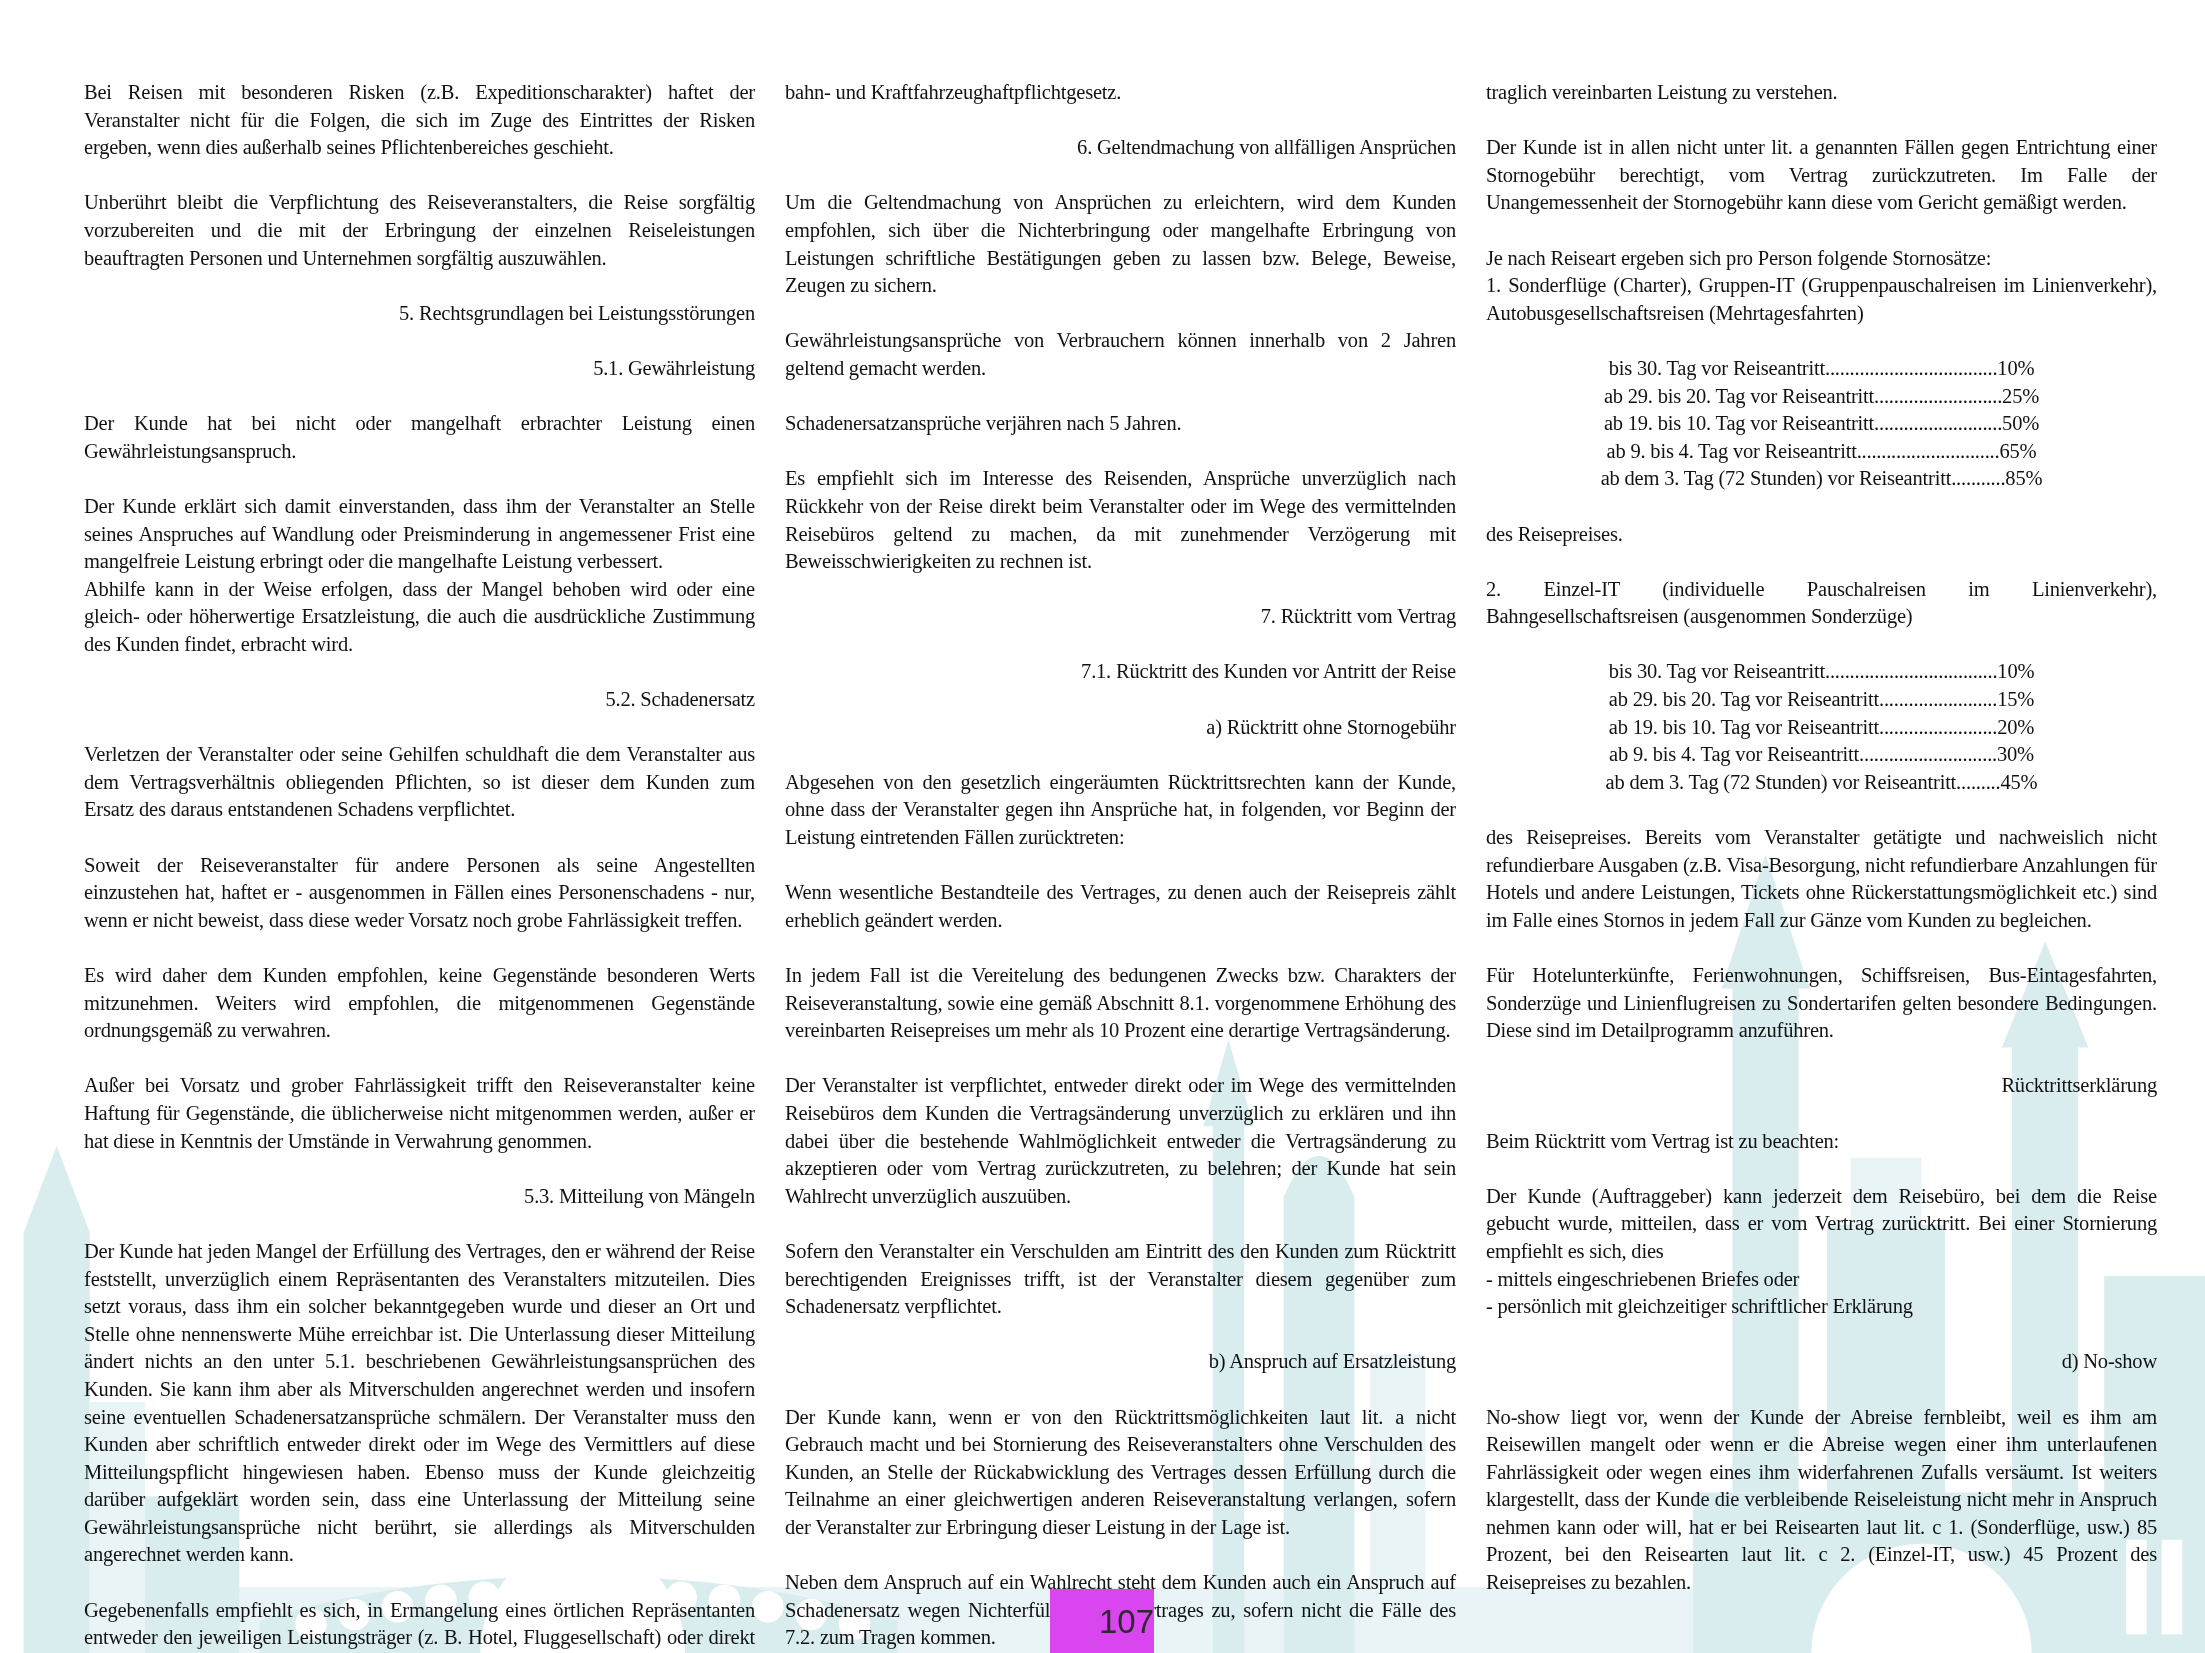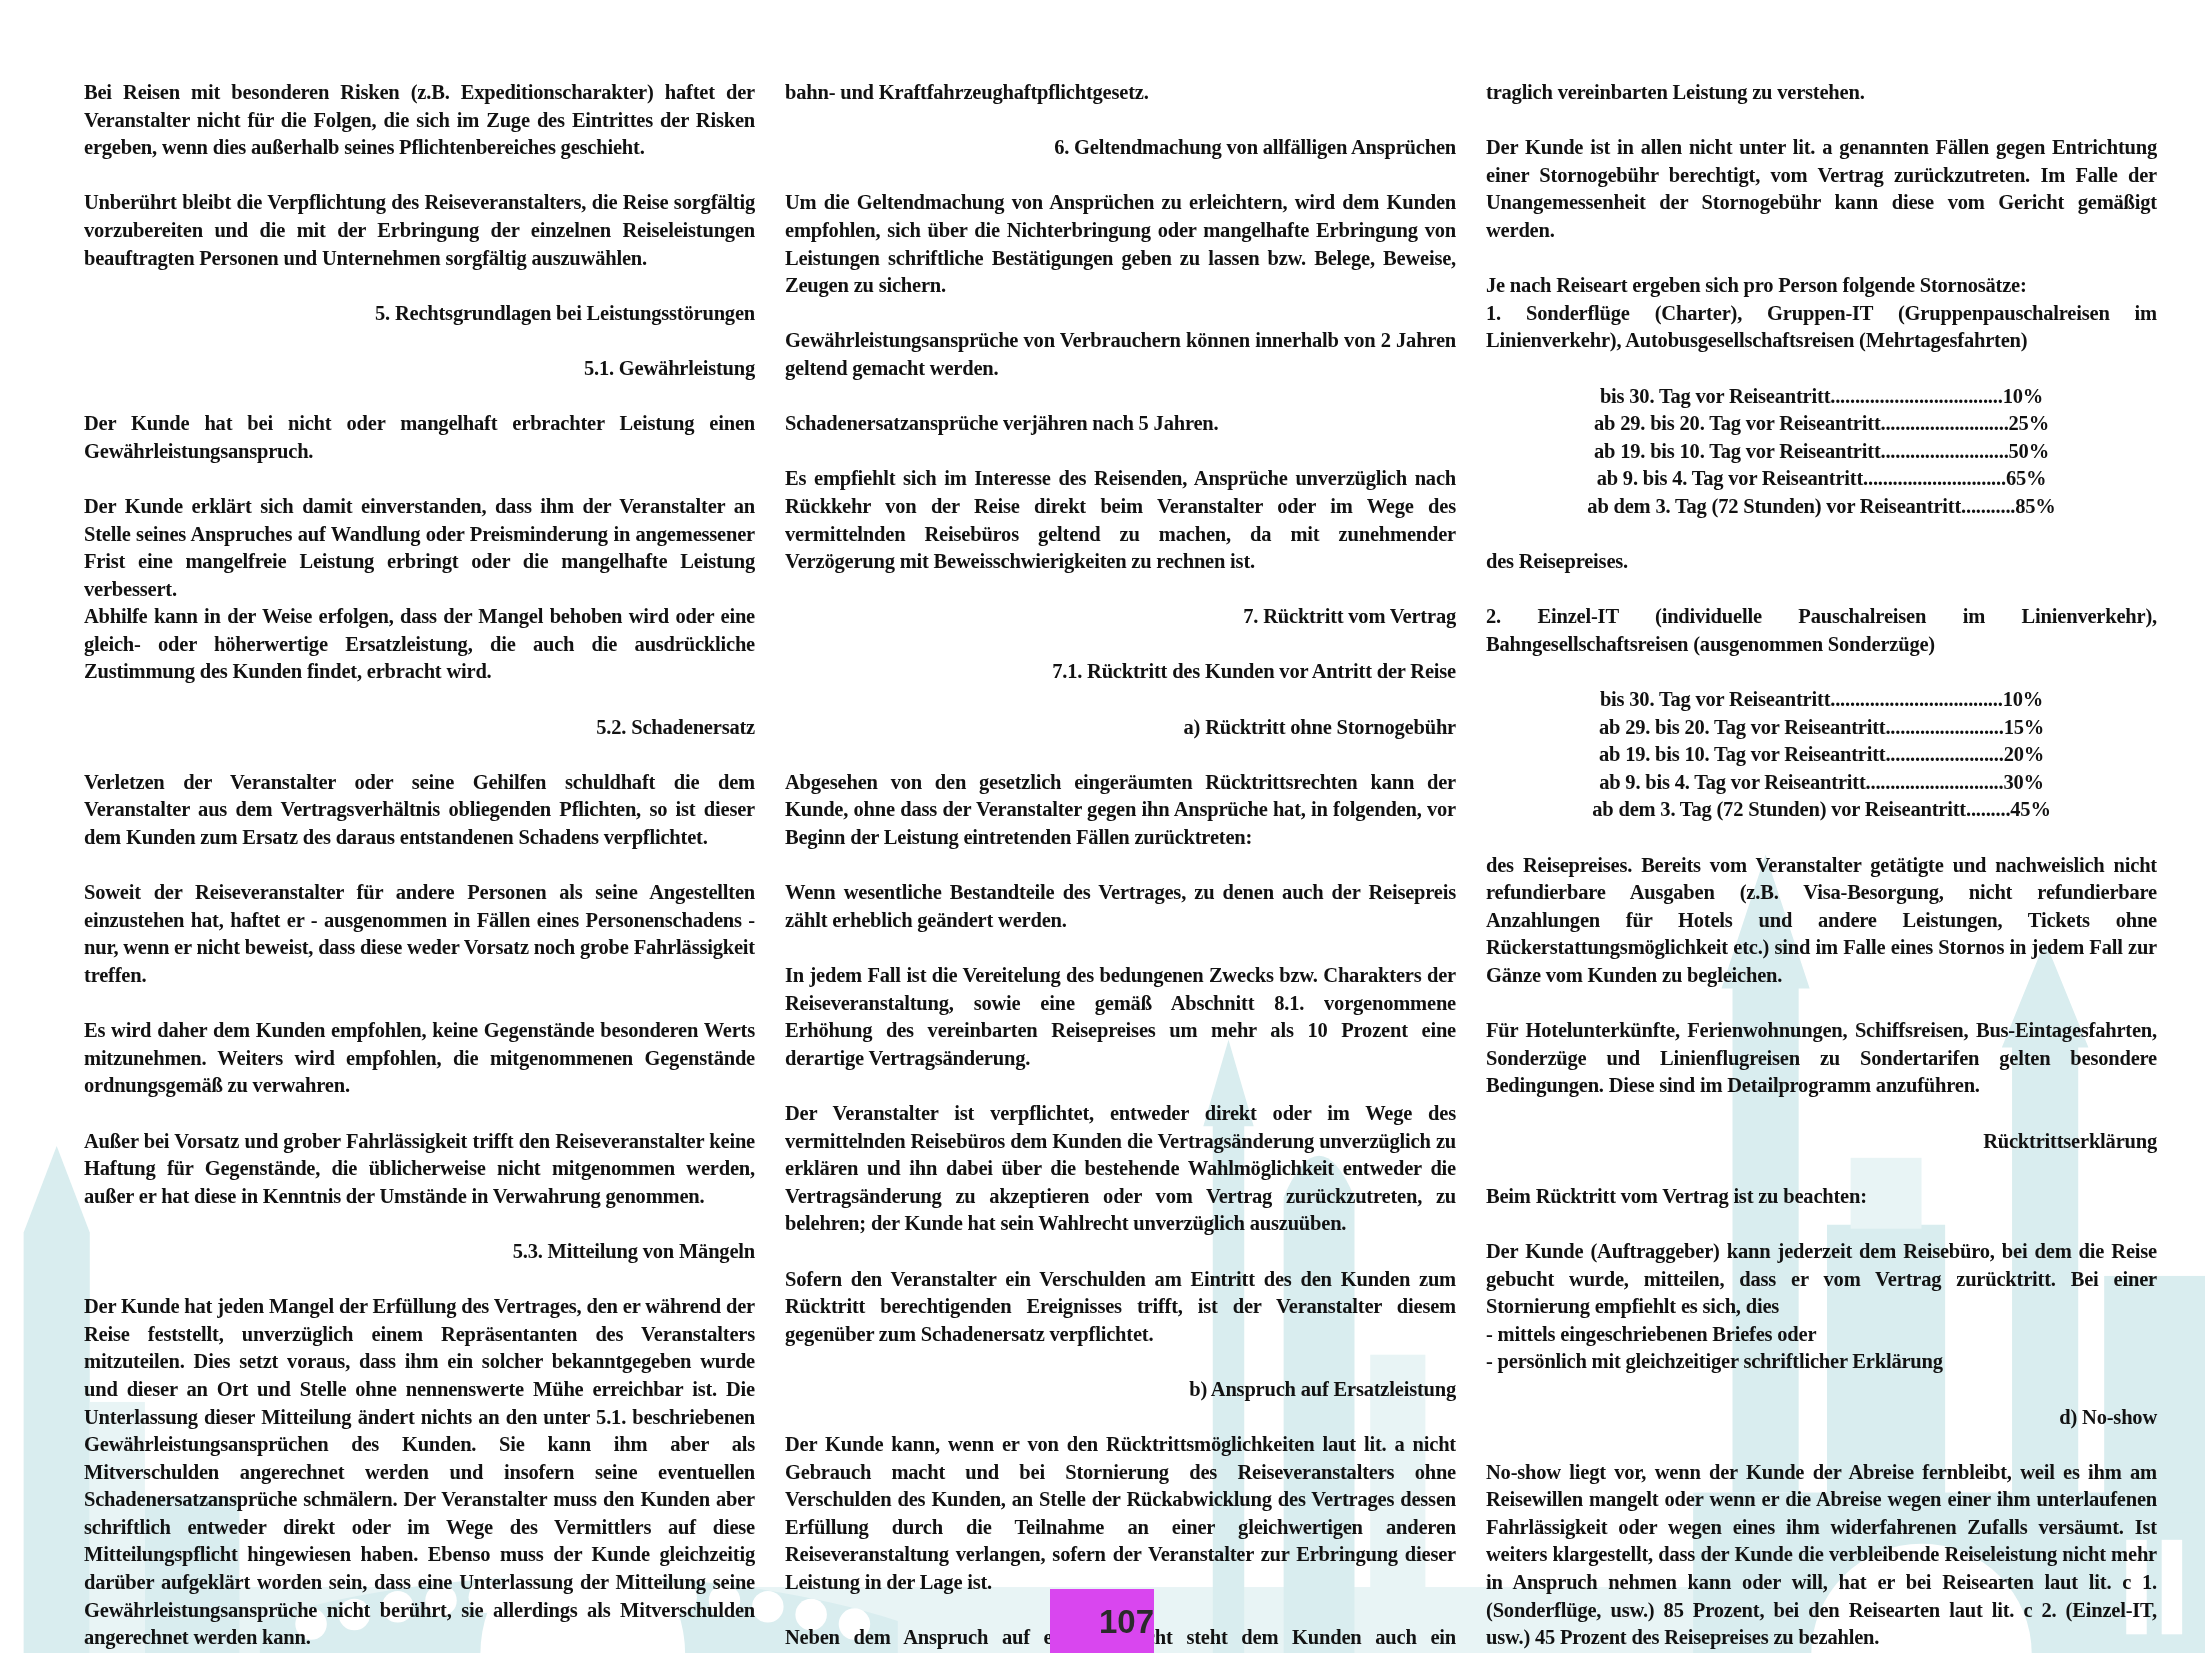--- a/index.html
+++ b/index.html
@@ -3,21 +3,20 @@
 <meta charset="utf-8">
 <style>
   html,body{margin:0;padding:0;background:#ffffff;}
   .page{
     position:relative;
     width:2205px;height:1654px;
     background:#ffffff;
     overflow:hidden;
     font-family:"Liberation Serif","DejaVu Serif",serif;
     color:#121212;
-    font-weight:bold;
   }
   .skyline{position:absolute;left:0;top:0;width:2205px;height:1654px;z-index:0;}
   .content{
     position:relative;z-index:1;
     display:flex;gap:30px;
     padding:79px 46px 0 84px;
     box-sizing:border-box;
   }
   .column{flex:0 0 671px;width:671px;}
   .block{

